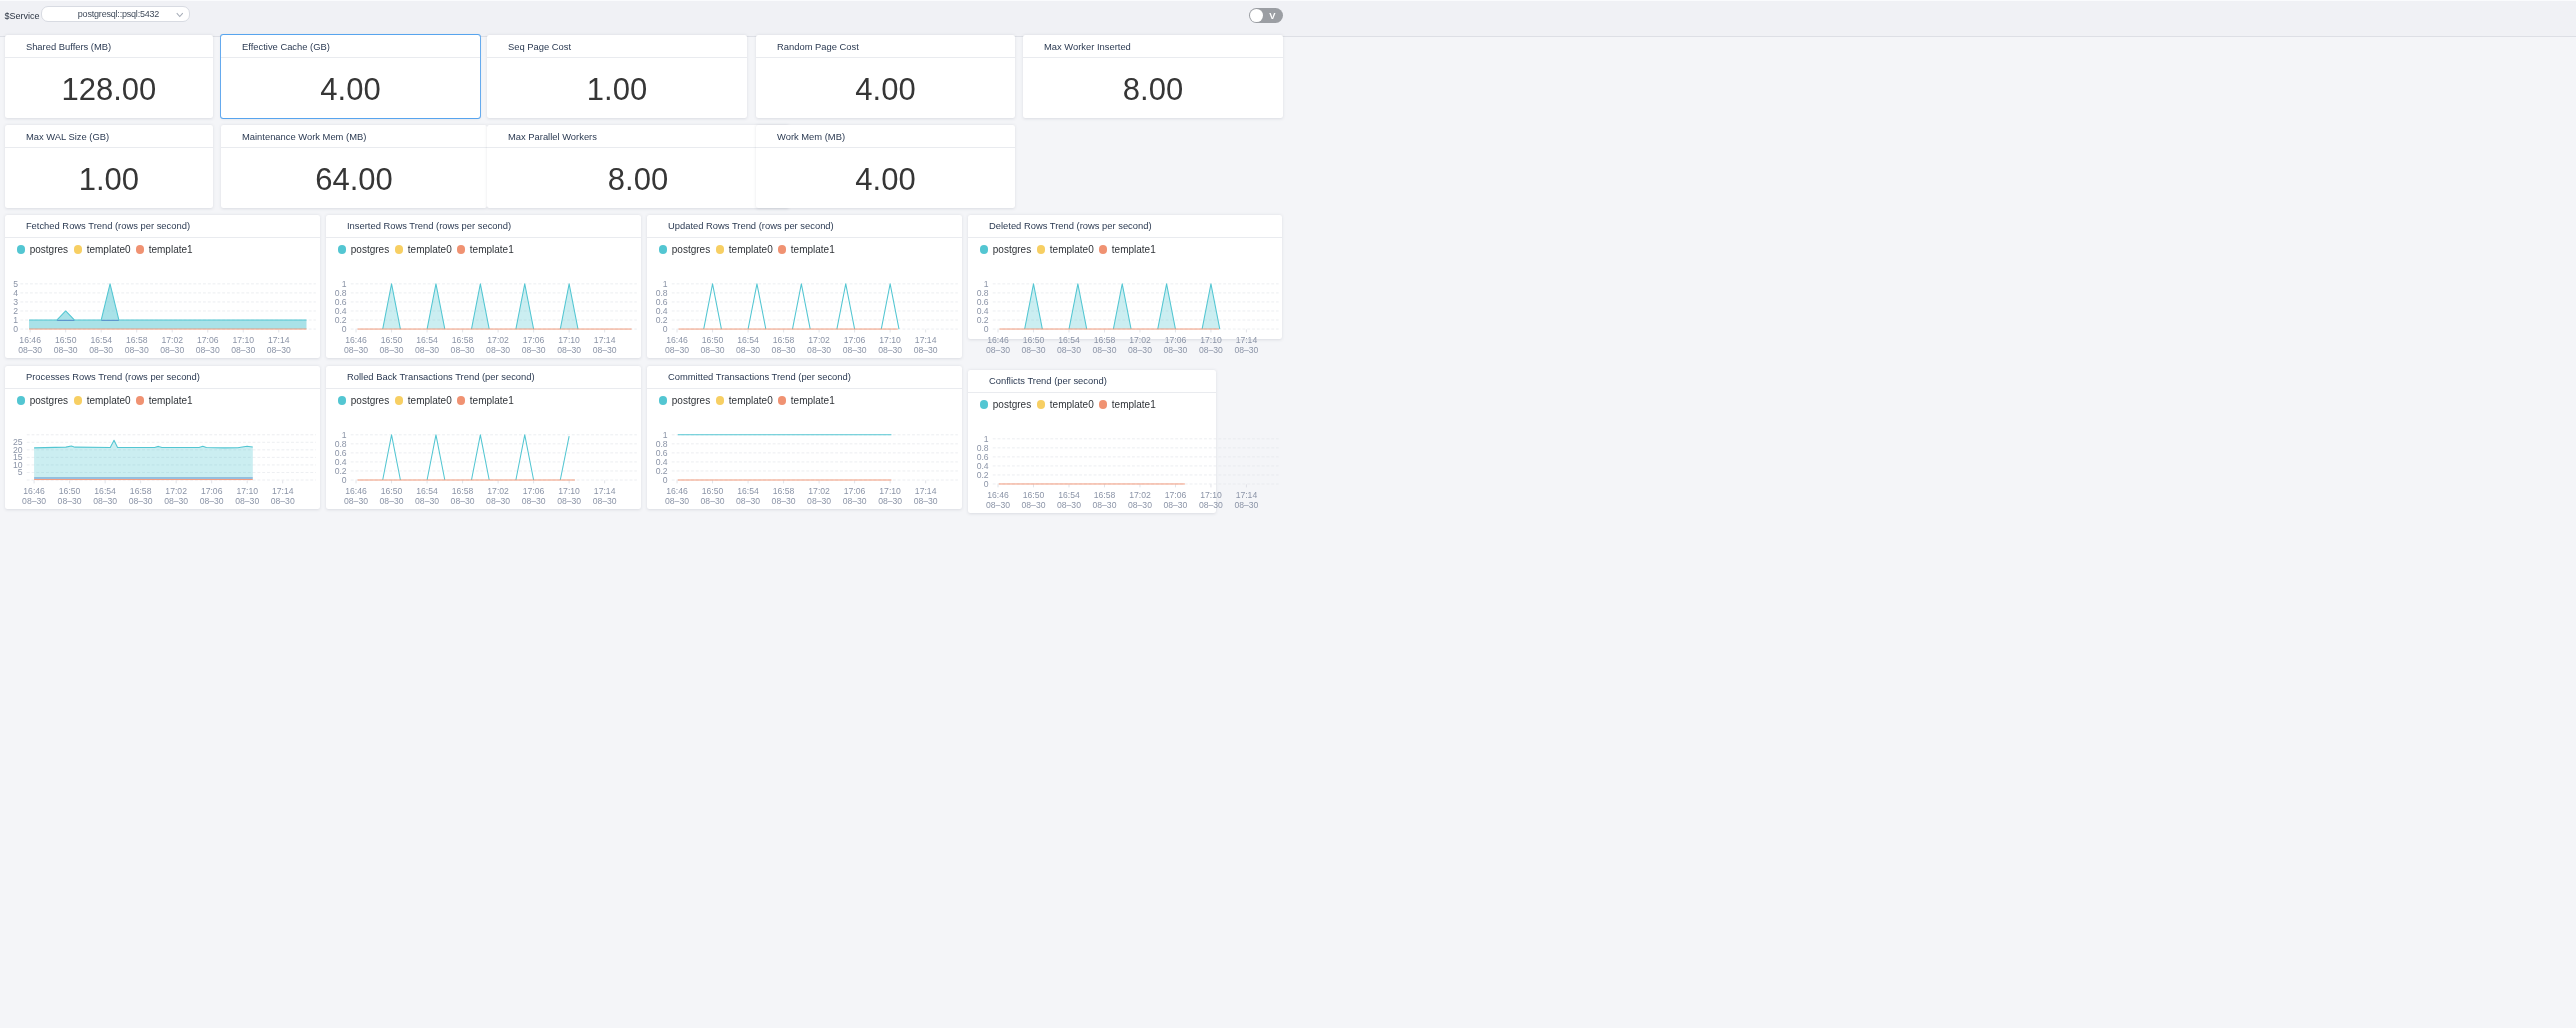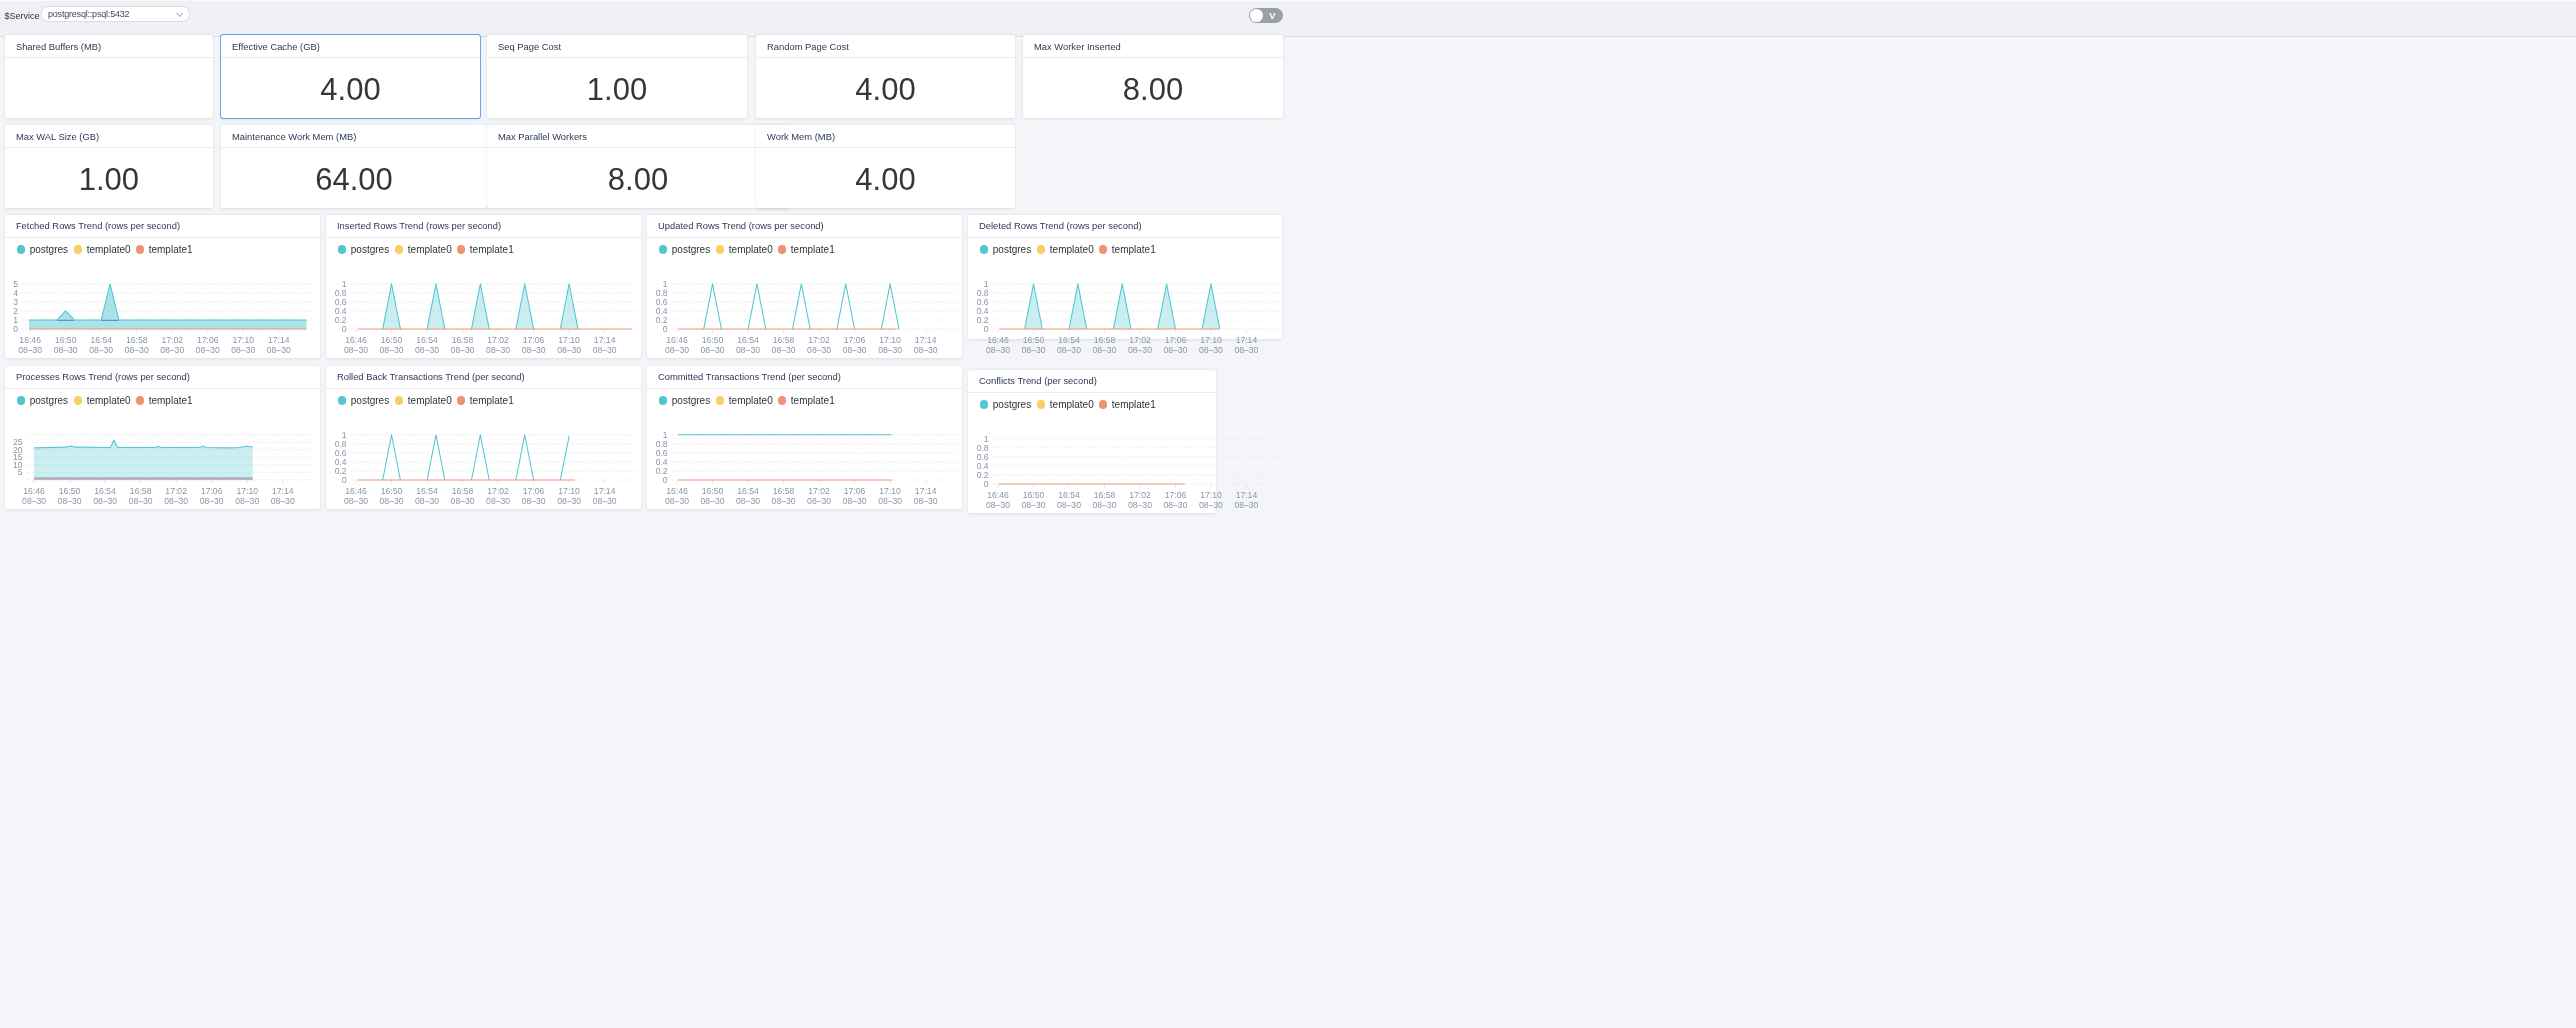--- a/index.html
+++ b/index.html
@@ -1,24 +1,24 @@
 <!DOCTYPE html>
 <html style="font-size:12px"><head><meta charset="utf-8"><style>
 * { margin:0; padding:0; box-sizing:border-box; }
 html,body { width:1288px; height:514px; font-family:"Liberation Sans",sans-serif; background:#f4f5f8; overflow:hidden; }
-.topbar { position:absolute; left:0; top:0; width:100%; height:37px; background:#f0f1f5; border-top:1.1px solid #fafbfd; border-bottom:0.8px solid #dddfe5; }
+.topbar { position:absolute; left:0; top:0; width:100%; height:37px; background:#f0f1f5; border-top:1.1px solid #fafbfd; border-bottom:0.8px solid #dddfe5;text-align:center; }
 .svc { position:absolute; left:4.5px; top:9.8px; font-size:9px; color:#2b3442; }
 .sel-box { position:absolute; left:41px; top:5.3px; width:149px; height:15.4px; background:#fff; border:0.8px solid #d8dbe2; border-radius:7px; font-size:9px; color:#3f4a5a; line-height:14px; padding-left:6px; letter-spacing:-0.2px; }
 .chev { position:absolute; right:6px; top:4.9px; }
 .toggle { position:absolute; left:1249px; top:6.8px; width:34px; height:15.4px; background:#9b9ea3; border-radius:8px; }
 .knob { position:absolute; left:1.4px; top:1.4px; width:12.8px; height:12.8px; border-radius:50%; background:#fff; }
 .tv { position:absolute; right:7.5px; top:2.3px; color:#fff; font-size:9.4px; font-weight:bold; }
 .card { position:absolute; background:#fff; border-radius:2.3px; box-shadow:0 0.8px 3px rgba(55,65,85,0.13); }
 .card.sel { box-shadow:0 0 0 0.9px #57a4ee, 0 0.8px 3px rgba(55,65,85,0.13); }
-.hd { display:flex; align-items:center; padding-left:11px; font-size:9.4px; color:#2b3a52; border-bottom:0.8px solid #e9ebef; }
+.hd { display:flex; align-items:center; padding-left:21px; font-size:9.4px; color:#2b3a52; border-bottom:0.8px solid #e9ebef; }
 .hd.s { height:23px; }
 .hd.c { height:22.5px; }
 .val { position:absolute; top:23px; bottom:0; left:0; right:0; display:flex; align-items:center; justify-content:center; font-size:31px; color:#363636; padding-top:3px; }
 .legend { position:absolute; top:29px; left:0; right:0; height:11.3px; }
 .li { position:absolute; top:0; display:flex; align-items:center; font-size:10px; color:#2f3338; white-space:nowrap; }
 .dot { width:8.3px; height:8.3px; border-radius:50%; margin-right:4.5px; display:inline-block; }
 .plot { position:absolute; left:0; top:22.5px; right:0; bottom:0; }
 svg text { font-family:"Liberation Sans",sans-serif; }
 </style></head>
 <body>
@@ -29,20 +29,21 @@
         <polyline points="1,1.5 5,6 9,1.5" fill="none" stroke="#a7adb8" stroke-width="1.4"></polyline>
       </svg>
   </div>
   <div class="toggle">
       <div class="knob"></div>
       <span class="tv">V</span>
     </div>
 </div>
 <div class="card" style="left:4.9px;top:35px;width:208px;height:83px">
     <div class="hd s">Shared Buffers (MB)</div>
+    <div class="val">128.00</div>
   </div>
 <div class="card sel" style="left:221px;top:35px;width:259px;height:83px">
     <div class="hd s">Effective Cache (GB)</div>
     <div class="val">4.00</div>
   </div>
 <div class="card" style="left:487px;top:35px;width:260px;height:83px">
     <div class="hd s">Seq Page Cost</div>
     <div class="val">1.00</div>
   </div>
 <div class="card" style="left:756px;top:35px;width:259px;height:83px">

